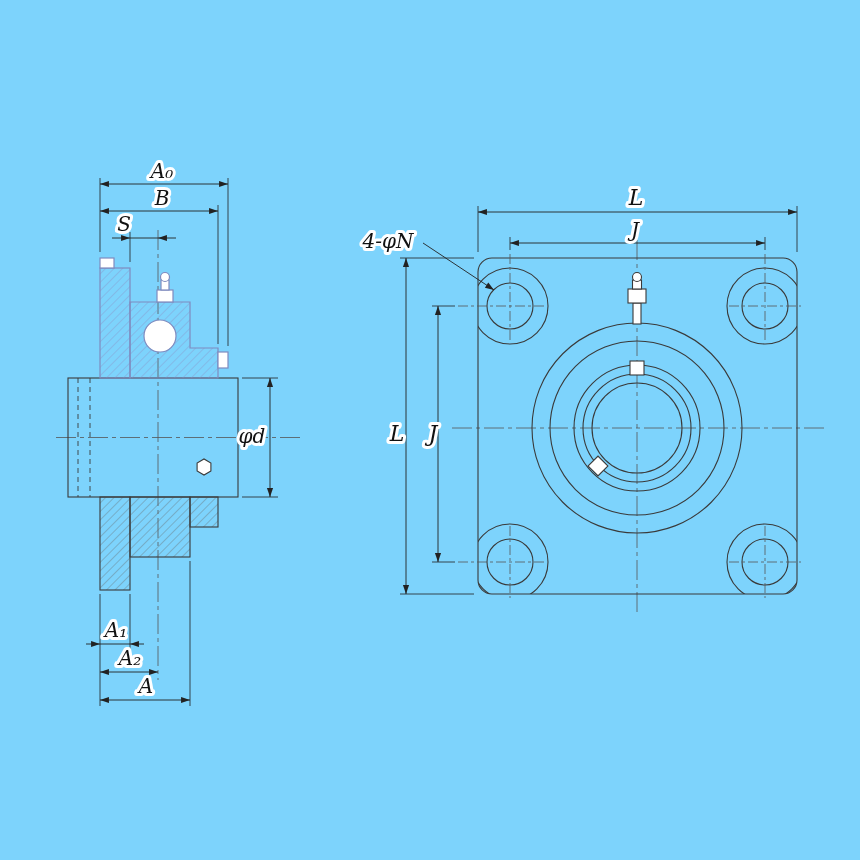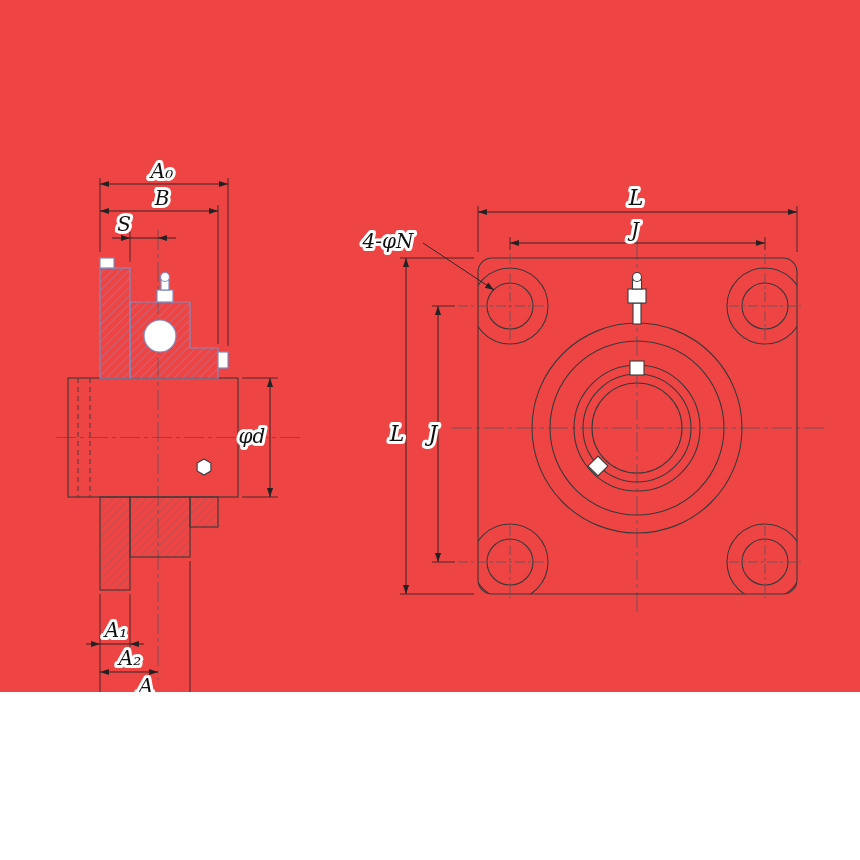--- a/index.html
+++ b/index.html
@@ -1,16 +1,16 @@
 <!DOCTYPE html>
 <html><head>
 <meta charset="utf-8">
 <style>
   html,body{margin:0;padding:0;background:#ffffff;}
-  .stage{width:860px;height:692px;background:#ef4444;position:relative;overflow:hidden;}
+  .stage{width:860px;height:860px;background:#7dd3fc;position:relative;overflow:hidden;}
   svg{display:block;}
   .part-dark{stroke:#3a3a3a;fill:none;stroke-width:1.1;}
   .part-blue{stroke:#7f8bbf;fill:none;stroke-width:1.2;}
   .white{fill:#ffffff;}
   .hatch-b{fill:url(#hatchB);stroke:#7f8bbf;stroke-width:1.2;}
   .hatch-d{fill:url(#hatchD);stroke:#3a3a3a;stroke-width:1.1;}
   .cline{stroke:#555;stroke-width:0.8;fill:none;stroke-dasharray:20 4 4 4;}
   .cmark{stroke:#555;stroke-width:0.8;fill:none;stroke-dasharray:10 3 3 3;}
   .hidden-line{stroke:#3a3a3a;stroke-width:0.9;fill:none;stroke-dasharray:5 4;}
   .dim{stroke:#222;stroke-width:0.9;fill:none;}

